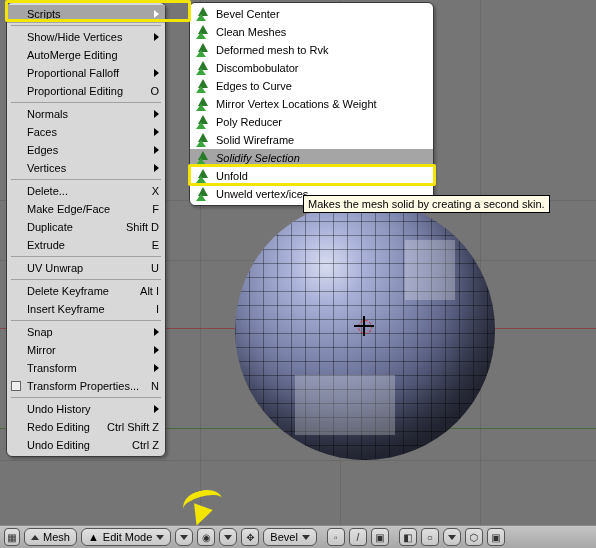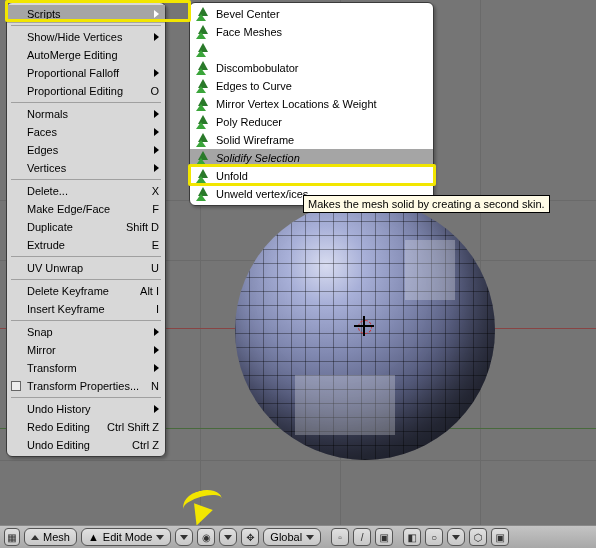--- a/index.html
+++ b/index.html
@@ -316,24 +316,25 @@
     </div>
   </div>
 
 <div class="submenu" id="scripts-submenu">
     <div class="srow">
       <span class="script-icon"></span>
       <span>Bevel Center</span>
     </div>
     <div class="srow">
       <span class="script-icon"></span>
-      <span>Face Meshes</span>
-    </div>
-    <div class="srow">
-      <span class="script-icon"></span>
+      <span>Clean Meshes</span>
+    </div>
+    <div class="srow">
+      <span class="script-icon"></span>
+      <span>Deformed mesh to Rvk</span>
     </div>
     <div class="srow">
       <span class="script-icon"></span>
       <span>Discombobulator</span>
     </div>
     <div class="srow">
       <span class="script-icon"></span>
       <span>Edges to Curve</span>
     </div>
     <div class="srow">
@@ -382,21 +383,21 @@
   </span>
   <span class="hbtn" style="padding:0 4px">
       <span class="trid"></span>
     </span>
   <span class="hicon">◉</span>
   <span class="hbtn" style="padding:0 4px">
       <span class="trid"></span>
     </span>
   <span class="hicon">✥</span>
   <span class="hbtn">
-    <span>Global</span>
+    <span>Bevel</span>
     <span class="trid"></span>
   </span>
   <span class="spacer"></span>
   <span class="hicon">▫</span>
   <span class="hicon">/</span>
   <span class="hicon">▣</span>
   <span class="spacer"></span>
   <span class="hicon">◧</span>
   <span class="hicon">○</span>
   <span class="hbtn" style="padding:0 4px">

